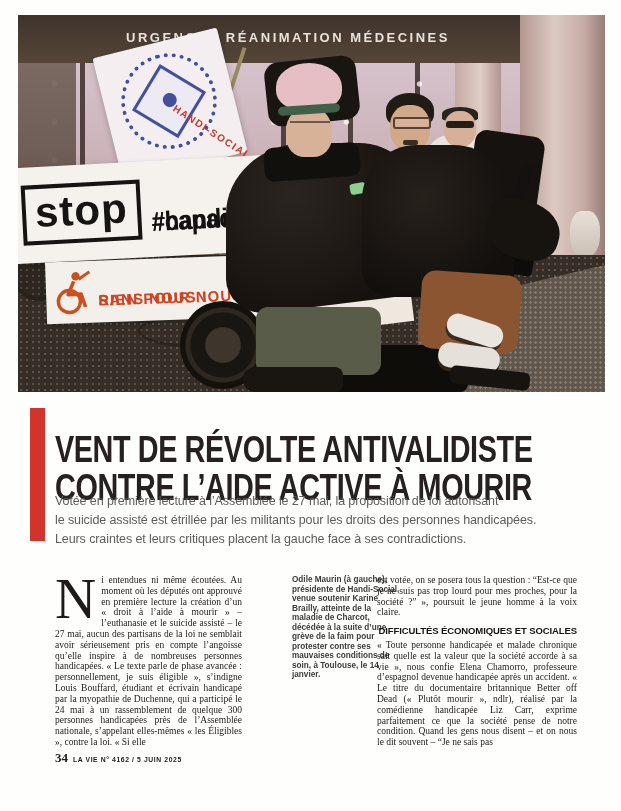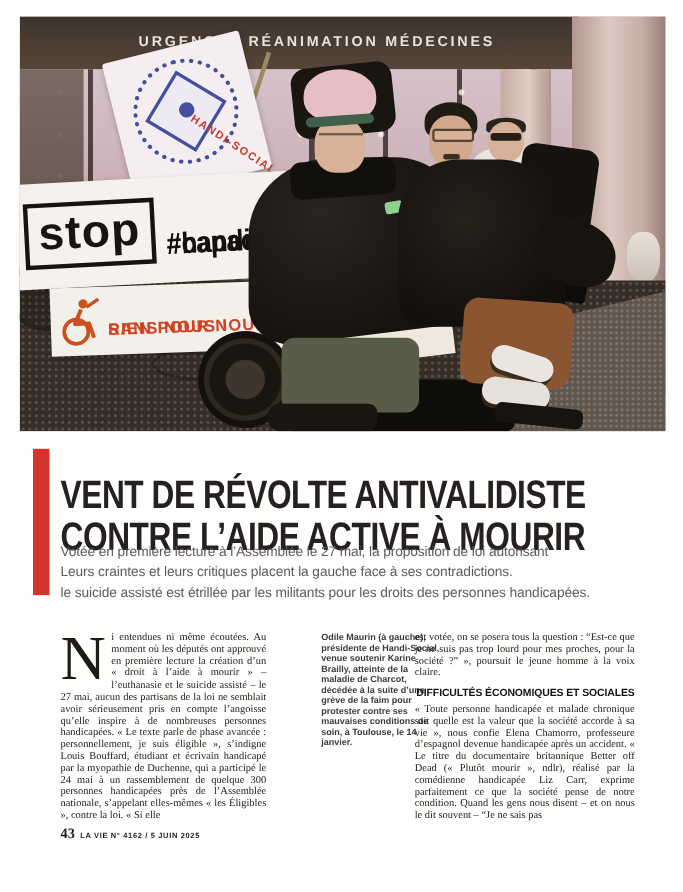--- a/index.html
+++ b/index.html
@@ -209,34 +209,34 @@
     <div class="m-footplate"></div>
   </div>
 
   <div class="abs kicker-bar" style="background: rgb(210, 52, 44);"></div>
   <h1 class="abs headline">
     <div>VENT DE RÉVOLTE ANTIVALIDISTE</div>
     <div>CONTRE L’AIDE ACTIVE À MOURIR</div>
   </h1>
   <div class="abs standfirst">
       <div>Votée en première lecture à l’Assemblée le 27 mai, la proposition de loi autorisant</div>
+      <div>le suicide assisté est étrillée par les militants pour les droits des personnes handicapées.</div>
       <div>Leurs craintes et leurs critiques placent la gauche face à ses contradictions.</div>
-      <div>le suicide assisté est étrillée par les militants pour les droits des personnes handicapées.</div>
     </div>
 
   <div class="abs bodycol col1">
     <span class="dropcap">N</span><span><span>i entendues ni même écoutées. Au moment où les députés ont approuvé en première lecture la création d’un « droit à l’aide à mourir » – l’euthanasie et le suicide assisté – le 27 mai, aucun des partisans de la loi ne semblait avoir sérieusement pris en compte l’angoisse qu’elle inspire à de nombreuses personnes handicapées. </span><span class="it">« Le texte parle de phase avancée : personnellement, je suis éligible »,</span><span> s’indigne Louis Bouffard, étudiant et écrivain handicapé par la myopathie de Duchenne, qui a participé le 24 mai à un rassemblement de quelque 300 personnes handicapées près de l’Assemblée nationale, s’appelant elles-mêmes « les Éligibles », contre la loi. </span><span class="it">« Si elle</span></span>
   </div>
 
   <div class="abs caption">Odile Maurin (à gauche), présidente de Handi-Social, venue soutenir Karine Brailly, atteinte de la maladie de Charcot, décédée à la suite d’une grève de la faim pour protester contre ses mauvaises conditions de soin, à Toulouse, le 14 janvier.</div>
 
   <div class="abs bodycol col3">
     <div><span class="it">est votée, on se posera tous la question : “Est-ce que je ne suis pas trop lourd pour mes proches, pour la société ?” »,</span><span> poursuit le jeune homme à la voix claire.</span></div>
     <div class="subhead">DIFFICULTÉS ÉCONOMIQUES ET SOCIALES</div>
     <div><span class="it">« Toute personne handicapée et malade chronique sait quelle est la valeur que la société accorde à sa vie »,</span><span> nous confie Elena Chamorro, professeure d’espagnol devenue handicapée après un accident. </span><span class="it">« Le titre du documentaire britannique </span><span>Better off Dead</span><span> (« Plutôt mourir », ndlr), </span><span class="it">réalisé par la comédienne handicapée Liz Carr, exprime parfaitement ce que la société pense de notre condition. Quand les gens nous disent – et on nous le dit souvent – “Je ne sais pas</span></div>
   </div>
 
   <div class="abs footer">
-    <span class="pagenum">43</span>
+    <span class="pagenum">34</span>
     <span class="issue">LA VIE N° 4162 / 5 JUIN 2025</span>
   </div>
 
 </div>
 
 </body></html>

